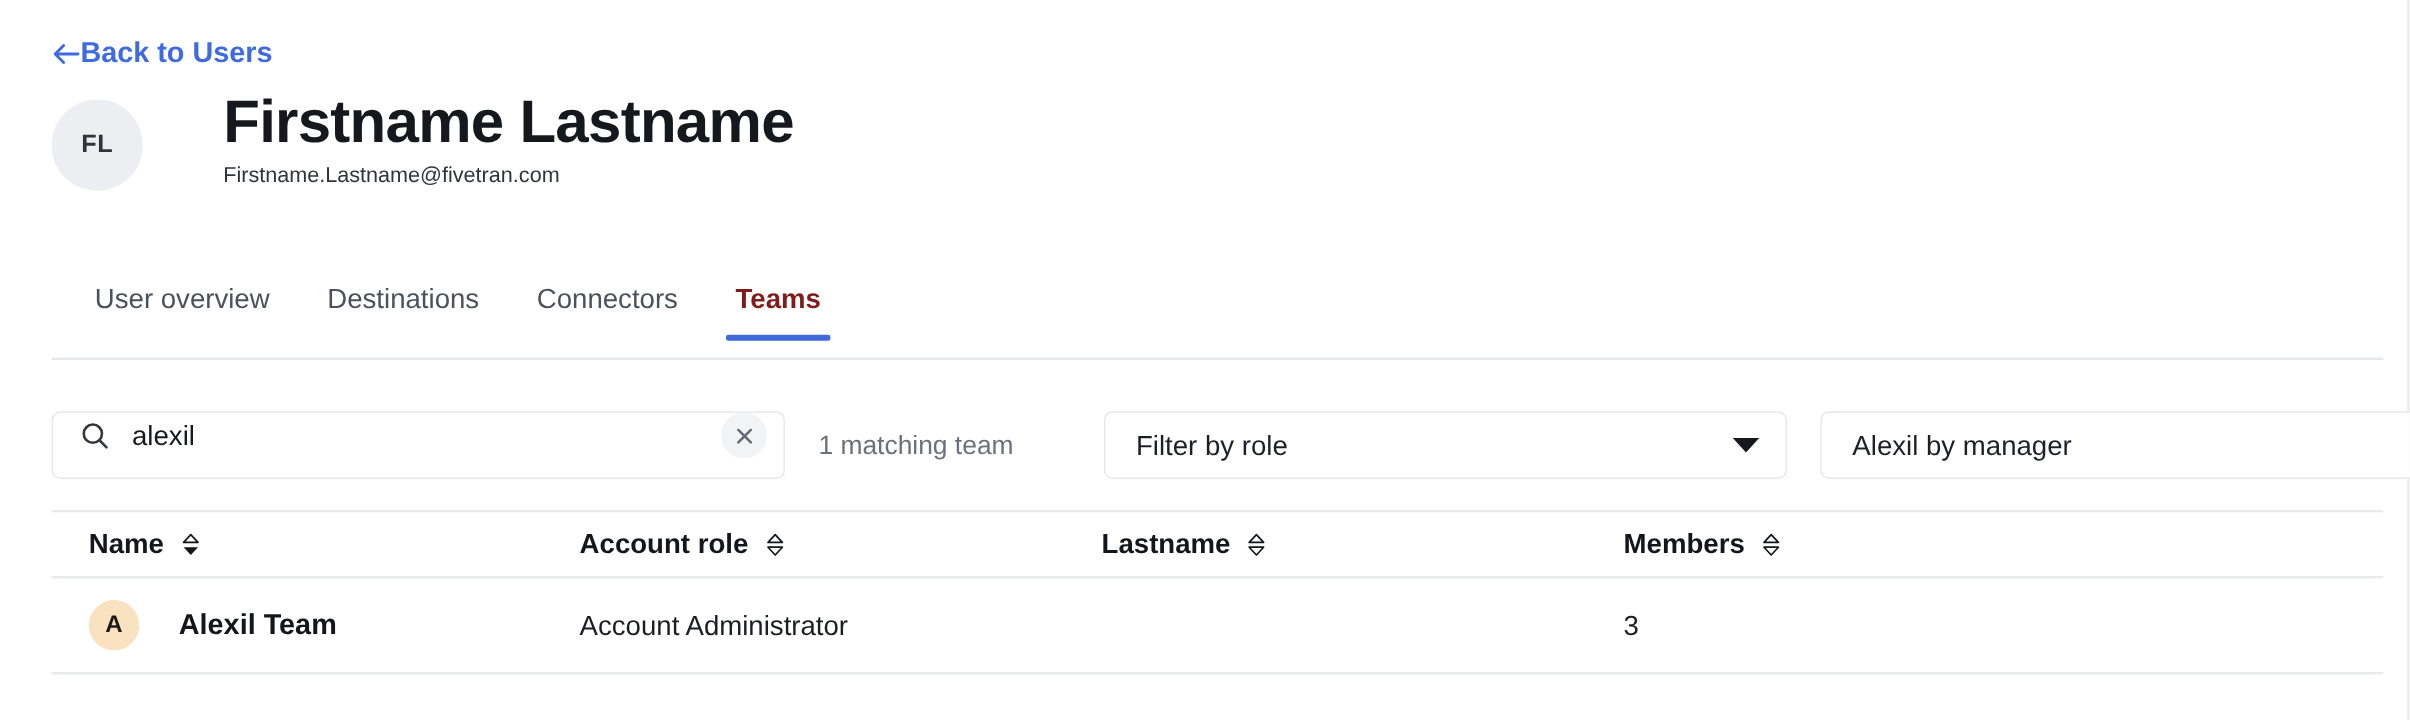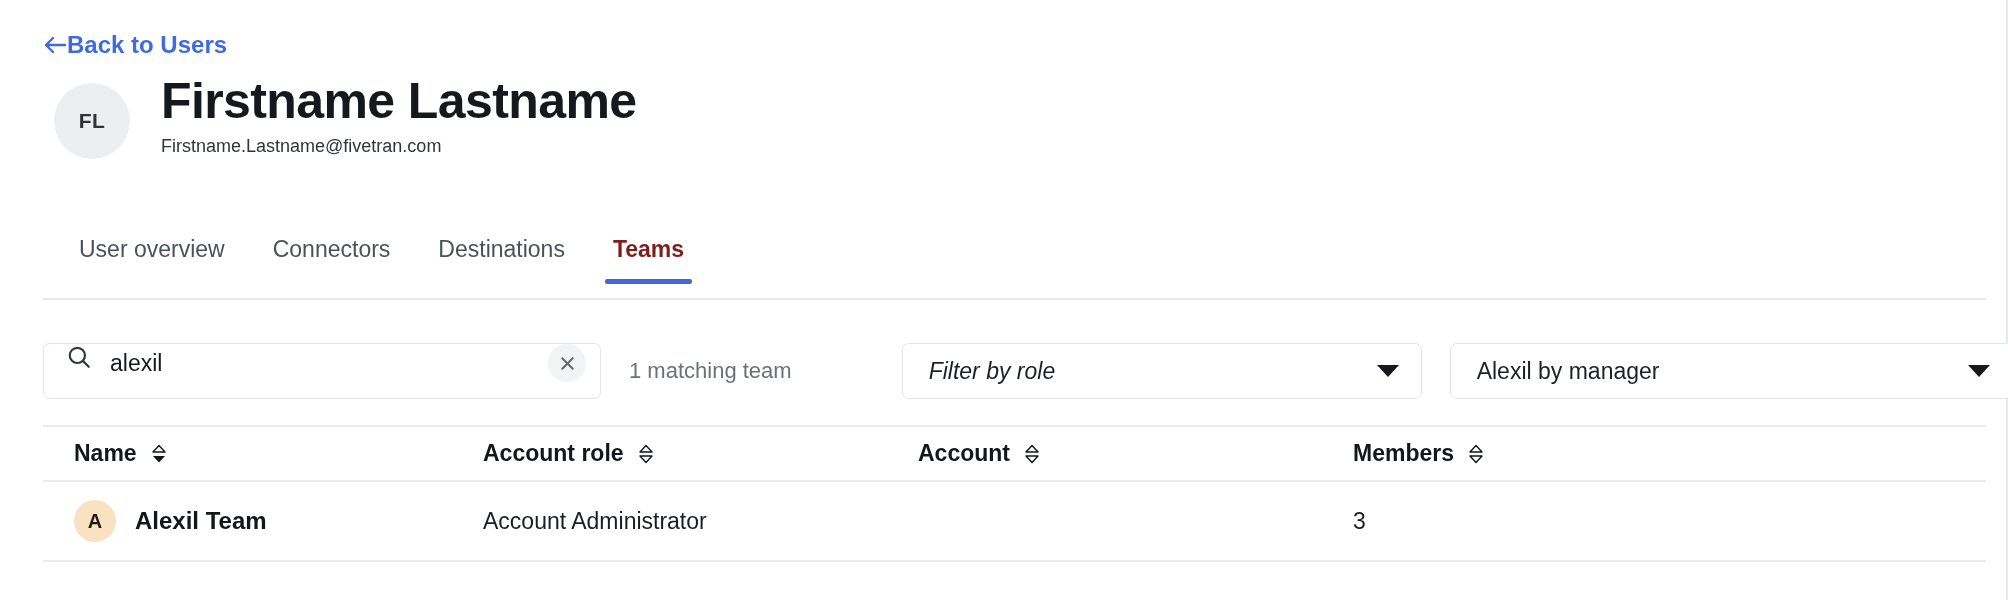--- a/index.html
+++ b/index.html
@@ -59,24 +59,25 @@
     letter-spacing: 0.1px;
     cursor: pointer;
     display: flex;
     align-items: center;
     justify-content: center;
   }
 
   
   .identity {
     position: absolute;
-    left: 54px;
+    left: 43px;
     top: 80px;
     display: flex;
     align-items: flex-start;
+    gap: 36px;
   }
   .identity-avatar {
     width: 76px;
     height: 76px;
     border-radius: 50%;
     background: #eceef2;
     color: #2f3439;
     font-size: 21px;
     font-weight: 600;
     display: flex;
@@ -149,26 +150,27 @@
     left: 43px;
     right: 20px;
     top: 343px;
     height: 56px;
     display: flex;
     align-items: center;
   }
 
   .search-box {
     position: relative;
-    width: 558px;
+    width: 611px;
     height: 56px;
     border: 1.5px solid #e2e4e8;
     border-radius: 7px;
     background: #ffffff;
     display: flex;
+    align-items: center;
     padding: 0 14px 16px 22px;
     flex: none;
   }
   .search-icon {
     flex: none;
     width: 26px;
     height: 26px;
     color: #33383e;
     display: flex;
     align-items: center;
@@ -213,21 +215,21 @@
     border: 1.5px solid #e2e4e8;
     border-radius: 7px;
     background: #ffffff;
     display: flex;
     align-items: center;
     justify-content: space-between;
     padding: 0 22px 0 26px;
     cursor: pointer;
     flex: none;
   }
-  .select-role   { width: 520px; margin-left: 110px; font-style: italic; }
+  .select-role   { width: 569px; margin-left: 75px; }
   .select-manager{ width: 563px; margin-left: 28px; }
   .select-label {
     font-size: 23px;
     color: #1d2126;
     white-space: nowrap;
   }
   .caret {
     width: 0; height: 0;
     border-left: 11px solid transparent;
     border-right: 11px solid transparent;
@@ -296,21 +298,21 @@
     background: #fae1c0;
     color: #1d1b18;
     font-size: 20px;
     font-weight: 700;
     display: flex;
     align-items: center;
     justify-content: center;
     flex: none;
   }
   .team-name {
-    margin-left: 19px;
+    margin-left: 33px;
     font-size: 24px;
     font-weight: 700;
     color: #13161a;
   }
   .cell-plain { font-size: 23px; color: #1b1e23; font-weight: 400; }
 </style>
 </head>
 <body>
 
 <div class="page">
@@ -328,22 +330,22 @@
   <div class="identity">
     <div class="identity-avatar">FL</div>
     <div class="identity-text">
       <div class="identity-name">Firstname Lastname</div>
       <div class="identity-email">Firstname.Lastname@fivetran.com</div>
     </div>
   </div>
 
   <nav class="tabs">
     <div class="tab">User overview</div>
+    <div class="tab">Destinations</div>
     <div class="tab">Connectors</div>
-    <div class="tab">Destinations</div>
     <div class="tab active">Teams</div>
   </nav>
 
   <div class="filter-bar">
 
     <div class="search-box">
       <span class="search-icon">
         <svg width="26" height="26" viewBox="0 0 24 24" fill="none">
           <circle cx="10.5" cy="10.5" r="7" stroke="#33383e" stroke-width="2"></circle>
           <path d="M15.8 15.8L21 21" stroke="#33383e" stroke-width="2" stroke-linecap="round"></path>
@@ -394,21 +396,21 @@
             <svg class="sort-svg" width="16" height="20" viewBox="0 0 16 20">
               <path d="M8 1.5L14 8H2Z" fill="none" stroke="#13161a" stroke-width="1.4" stroke-linejoin="round"></path>
               <path d="M8 18.5L14 12H2Z" fill="none" stroke="#13161a" stroke-width="1.4" stroke-linejoin="round"></path>
             </svg>
           </span>
         </div>
       </div>
 
       <div class="col-managers">
         <div class="th">
-          <span>Account</span>
+          <span>Lastname</span>
           <span class="sort-icon">
             <svg class="sort-svg" width="16" height="20" viewBox="0 0 16 20">
               <path d="M8 1.5L14 8H2Z" fill="none" stroke="#13161a" stroke-width="1.4" stroke-linejoin="round"></path>
               <path d="M8 18.5L14 12H2Z" fill="none" stroke="#13161a" stroke-width="1.4" stroke-linejoin="round"></path>
             </svg>
           </span>
         </div>
       </div>
 
       <div class="col-members">

